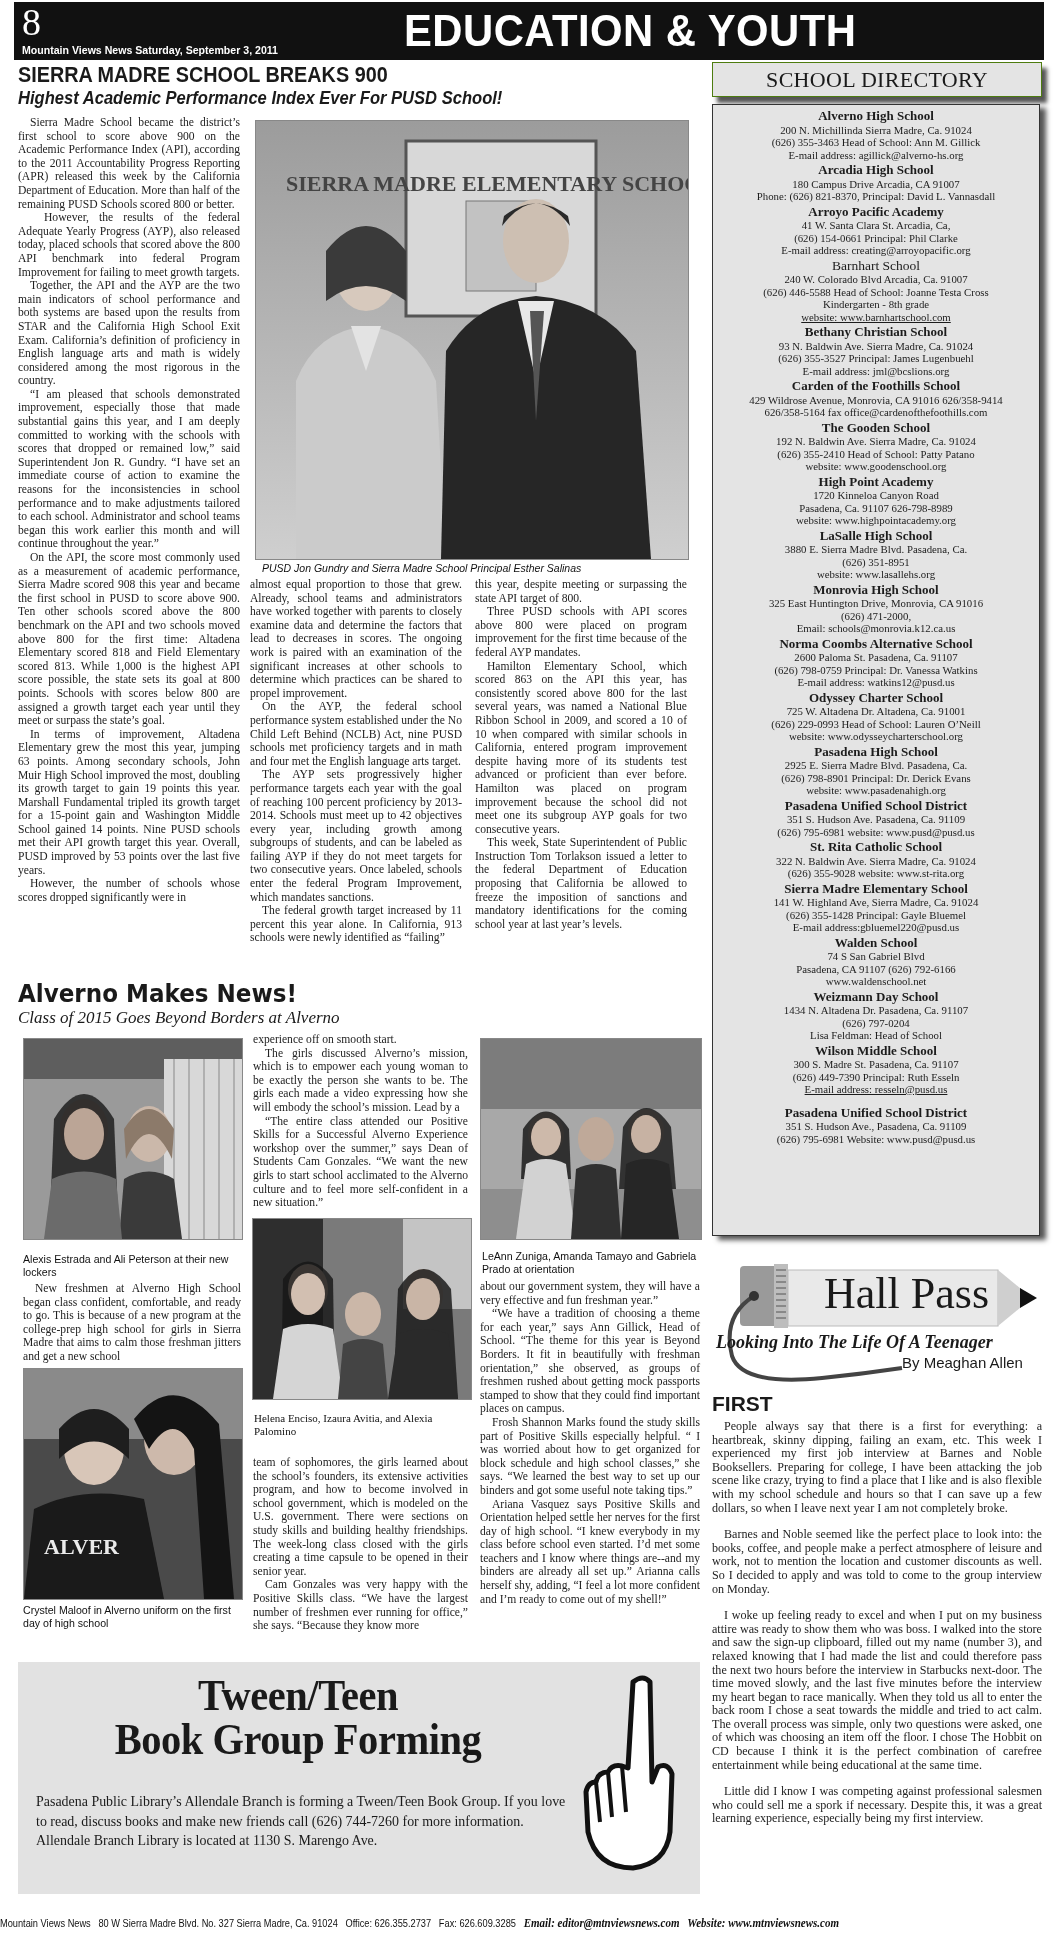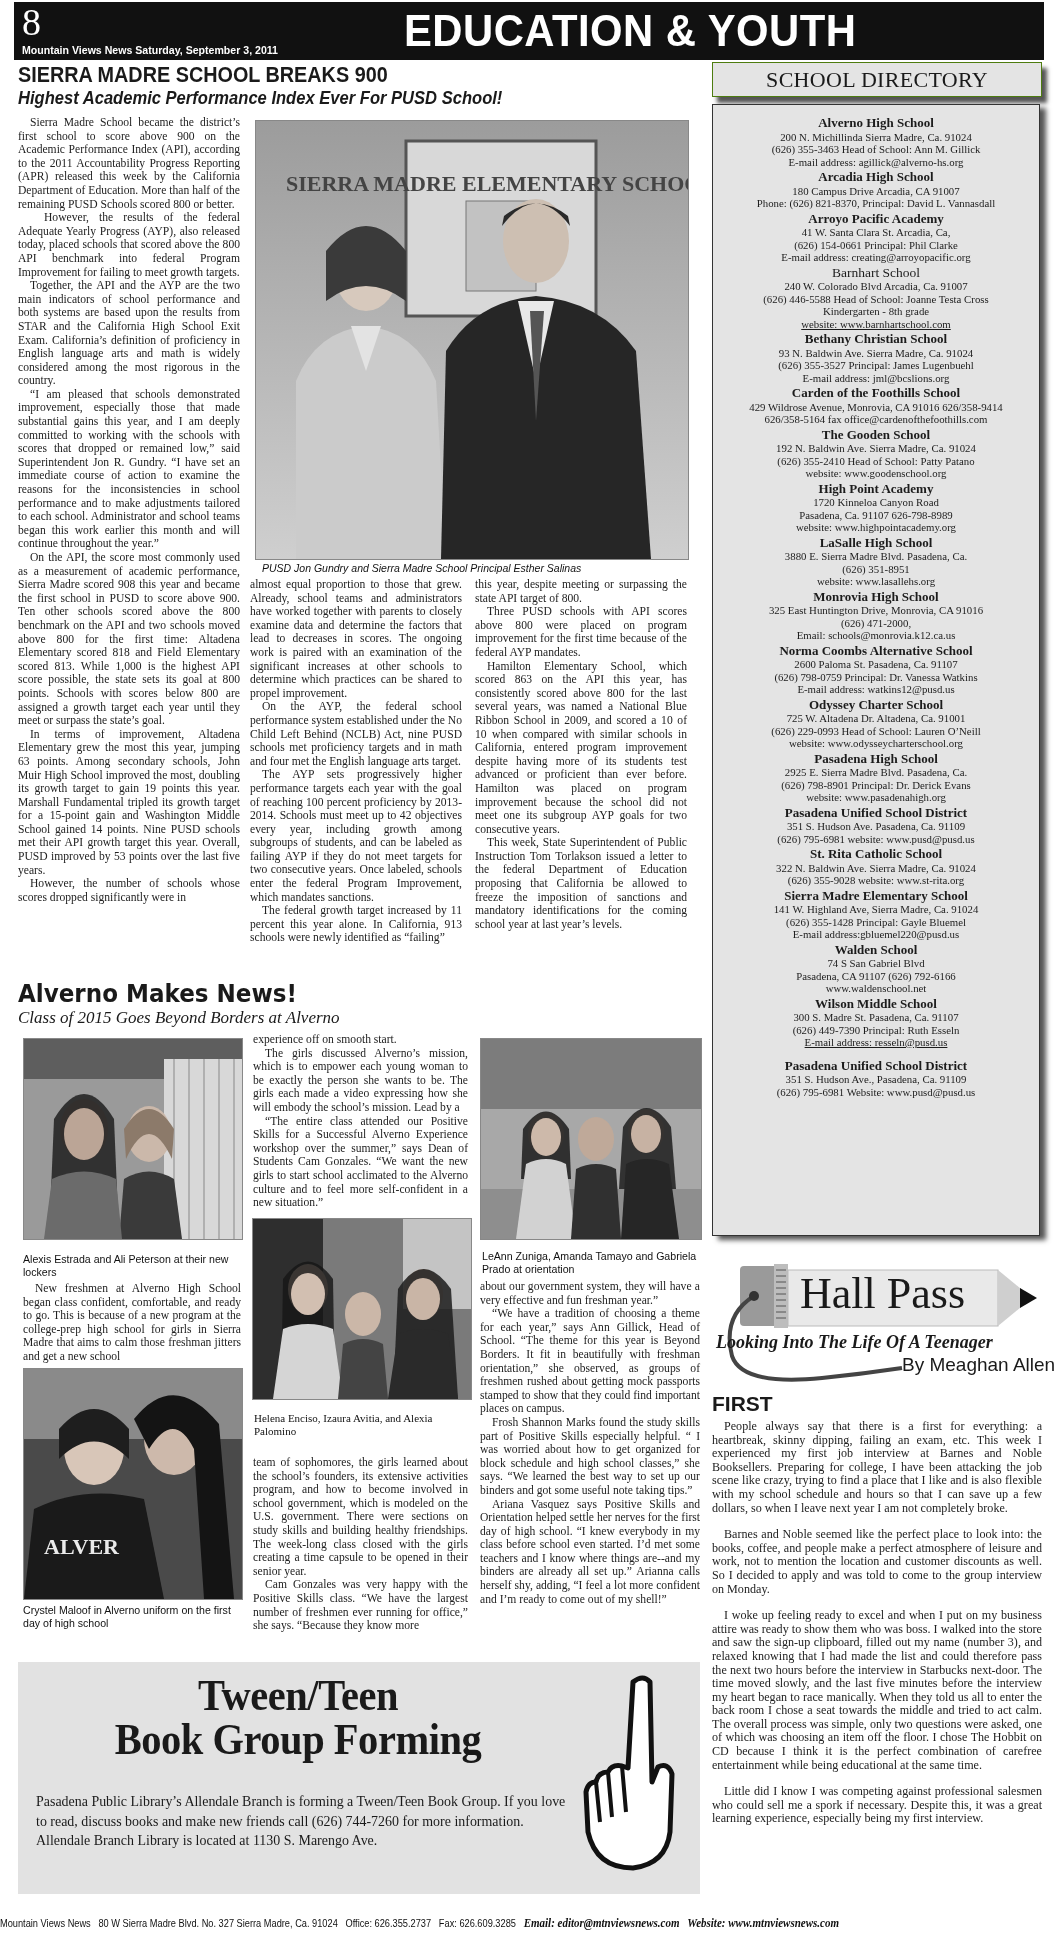--- a/index.html
+++ b/index.html
@@ -34,23 +34,23 @@
   .dir-line { font-size: 10.8px; line-height: 12.5px; }
   .dir-line.u { text-decoration: underline; }
   
   .alv-title { left: 18px; top: 980px; font-family: "DejaVu Sans", sans-serif; font-weight: bold; font-size: 24px; transform: scaleX(0.96); transform-origin: left; white-space: nowrap; }
   .alv-sub { left: 18px; top: 1008px; font-family: "Liberation Serif", serif; font-style: italic; font-size: 17px; white-space: nowrap; }
   
   .ad { left: 18px; top: 1662px; width: 682px; height: 232px; background: #e2e2e2; }
   .ad-title { left: 0; top: 12px; width: 560px; text-align: center; font-family: "Liberation Serif", serif; font-weight: bold; font-size: 44px; line-height: 44px; letter-spacing: -0.5px; transform: scaleX(0.92); transform-origin: center; }
   .ad-body { left: 18px; top: 130px; width: 540px; font-family: "Liberation Serif", serif; font-size: 15px; line-height: 19.5px; transform: scaleX(0.93); transform-origin: left; width: 580px; }
   
-  .hall-title { font-family: "Liberation Serif", serif; font-size: 44px; line-height: 44px; }
+  .hall-title { font-family: "Liberation Serif", serif; font-size: 44px; line-height: 44px; margin-left: 24px; }
   .hall-tag { font-family: "Liberation Serif", serif; font-style: italic; font-weight: bold; font-size: 18px; white-space: nowrap; }
-  .hall-by { font-family: "Liberation Sans", sans-serif; font-size: 19px; white-space: nowrap; }
+  .hall-by { font-family: "Liberation Sans", sans-serif; font-size: 15px; white-space: nowrap; }
   .first-hl { left: 712px; top: 1392px; font-family: "Liberation Sans", sans-serif; font-weight: bold; font-size: 21px; }
   .col-wide { font-family: "Liberation Serif", serif; font-size: 12.1px; line-height: 13.6px; text-align: justify; color: #222; }
   .col-wide p { margin: 0 0 13px 0; text-indent: 12px; }
   
   .footer { left: 0; top: 1916px; width: 1056px; font-family: "Liberation Sans", sans-serif; font-size: 10.5px; white-space: nowrap; color: #111; transform: scaleX(0.88); transform-origin: left; }
   .footer .em { font-family: "Liberation Serif", serif; font-style: italic; font-weight: bold; font-size: 12.5px; }
 </style>
 </head>
 <body>
 
@@ -109,21 +109,21 @@
 
 <div class="abs col" style="left:475px; top:578px; width:212px;">
   <p style="text-indent:0">this year, despite meeting or surpassing the state API target of 800.</p>
   <p>Three PUSD schools with API scores above 800 were placed on program improvement for the first time because of the federal AYP mandates.</p>
   <p>Hamilton Elementary School, which scored 863 on the API this year, has consistently scored above 800 for the last several years, was named a National Blue Ribbon School in 2009, and scored a 10 of 10 when compared with similar schools in California, entered program improvement despite having more of its students test advanced or proficient than ever before. Hamilton was placed on program improvement because the school did not meet one its subgroup AYP goals for two consecutive years.</p>
   <p>This week, State Superintendent of Public Instruction Tom Torlakson issued a letter to the federal Department of Education proposing that California be allowed to freeze the imposition of sanctions and mandatory identifications for the coming school year at last year’s levels.</p>
 </div>
 
 <div class="abs dir-header">SCHOOL DIRECTORY</div>
 <div class="abs dir-box">
-  <div style="padding-top:11px;" id="dir-list">
+  <div style="padding-top:4px;" id="dir-list">
       <div class="dir-entry">
         <div class="dir-name">Alverno High School</div>
         <div class="dir-line">200 N. Michillinda  Sierra Madre, Ca. 91024</div>
         <div class="dir-line">(626) 355-3463 Head of School: Ann M. Gillick</div>
         <div class="dir-line">E-mail address: agillick@alverno-hs.org</div>
       </div>
       <div class="dir-entry">
         <div class="dir-name">Arcadia High School</div>
         <div class="dir-line">180 Campus Drive Arcadia, CA 91007</div>
         <div class="dir-line">Phone: (626) 821-8370, Principal: David L. Vannasdall</div>
@@ -208,20 +208,26 @@
         <div class="dir-name">Sierra Madre Elementary School</div>
         <div class="dir-line">141 W. Highland Ave,  Sierra Madre, Ca. 91024</div>
         <div class="dir-line">(626) 355-1428 Principal: Gayle Bluemel</div>
         <div class="dir-line">E-mail address:gbluemel220@pusd.us</div>
       </div>
       <div class="dir-entry">
         <div class="dir-name">Walden School</div>
         <div class="dir-line">74 S San Gabriel Blvd</div>
         <div class="dir-line">Pasadena, CA  91107  (626) 792-6166</div>
         <div class="dir-line">www.waldenschool.net</div>
+      </div>
+      <div class="dir-entry">
+        <div class="dir-name">Weizmann Day School</div>
+        <div class="dir-line">1434 N. Altadena Dr. Pasadena, Ca. 91107</div>
+        <div class="dir-line">(626) 797-0204</div>
+        <div class="dir-line">Lisa Feldman: Head of School</div>
       </div>
       <div class="dir-entry">
         <div class="dir-name">Wilson Middle School</div>
         <div class="dir-line">300 S. Madre St.  Pasadena, Ca. 91107</div>
         <div class="dir-line">(626) 449-7390 Principal: Ruth Esseln</div>
         <div class="dir-line u">E-mail address: resseln@pusd.us</div>
       </div>
       <div class="dir-entry" style="margin-top: 10px;">
         <div class="dir-name">Pasadena Unified School District</div>
         <div class="dir-line">351 S. Hudson Ave., Pasadena, Ca. 91109</div>

